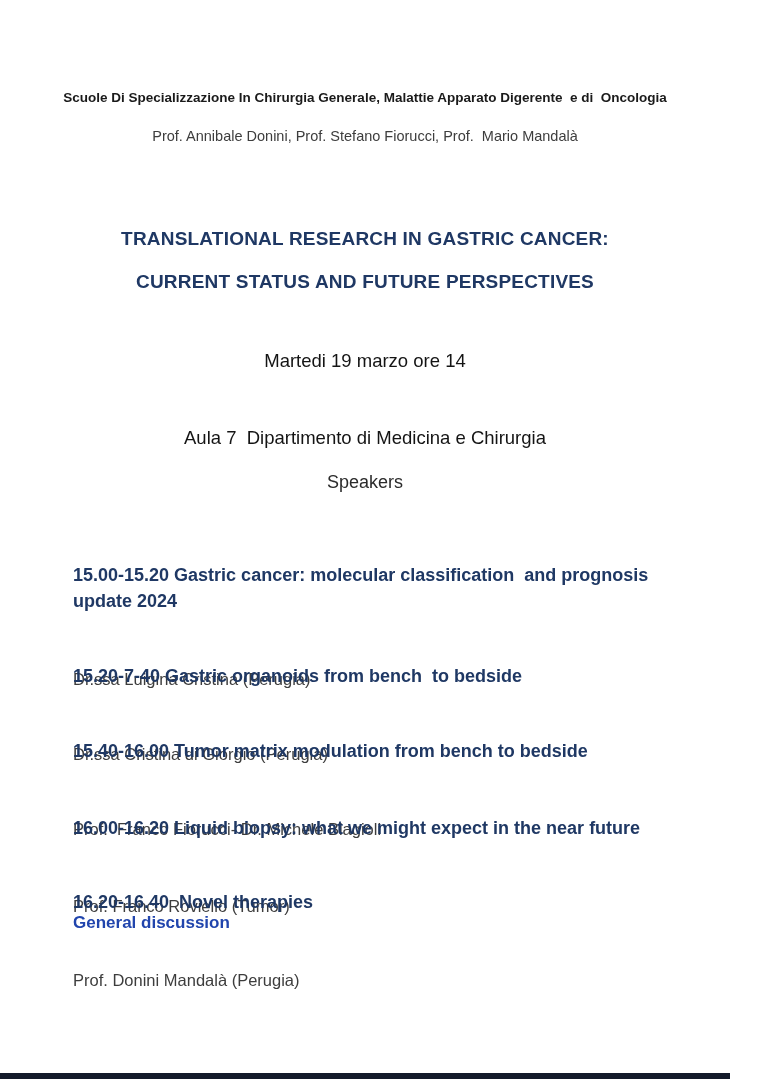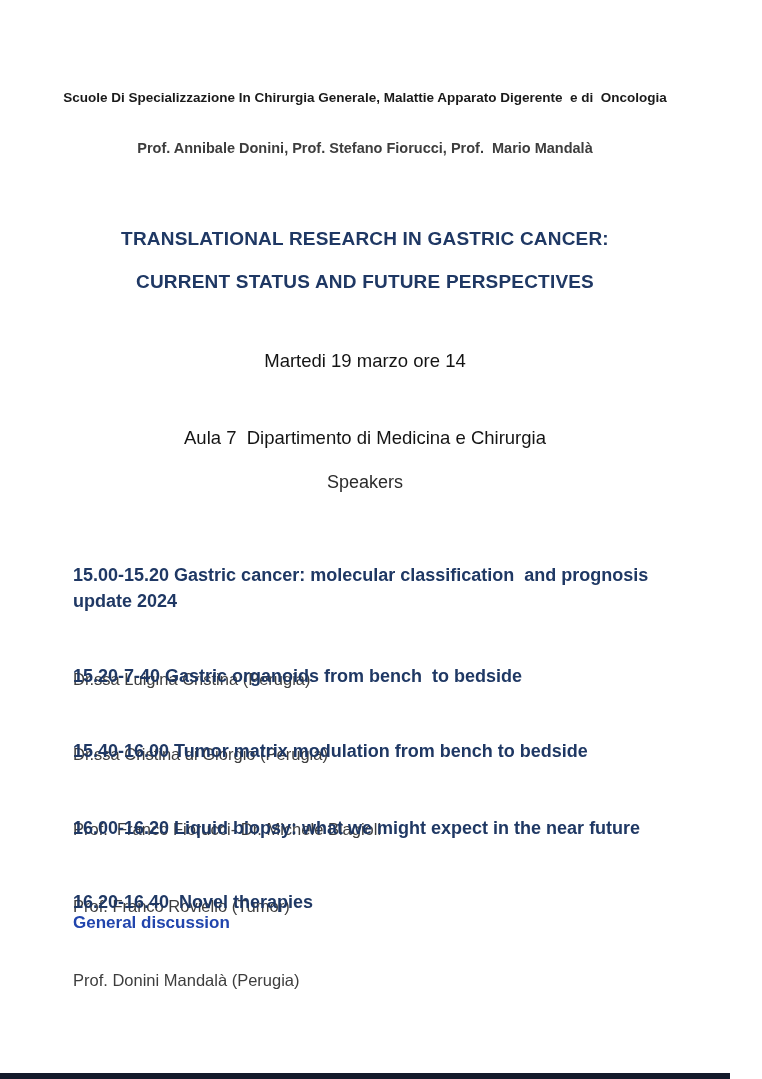--- a/index.html
+++ b/index.html
@@ -22,23 +22,23 @@
     text-align: center;
     white-space: pre-wrap;
   }
   .header-line1 {
     top: 90px;
     font-size: 13.5px;
     font-weight: bold;
     color: var(--heading-black, #1a1a1a);
   }
   .header-line2 {
-    top: 140px;
+    top: 128px;
     font-size: 14.5px;
-    font-weight: bold;
+    font-weight: normal;
     color: var(--body-gray, #3d3d3d);
   }
   .title-line1 { top: 228px; }
   .title-line2 { top: 271px; }
   .doc-title {
     font-size: 19px;
     font-weight: bold;
     color: var(--title-navy, #1F3864);
     letter-spacing: 0.2px;
   }

